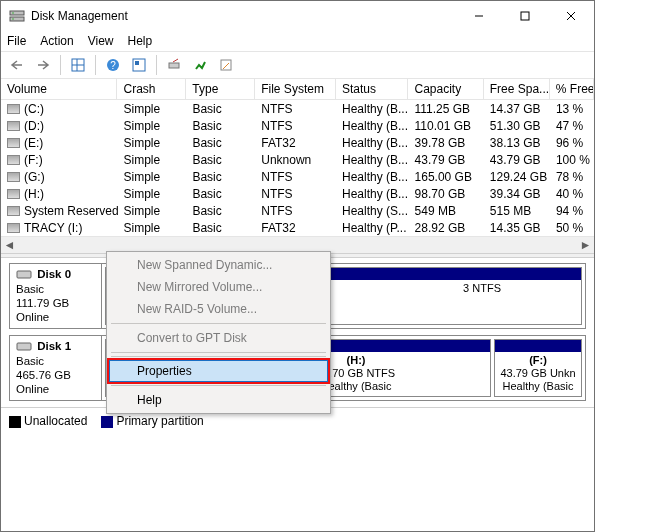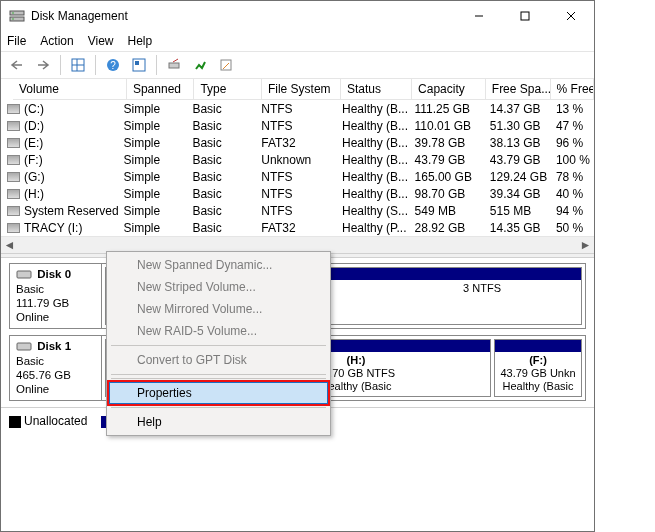--- a/index.html
+++ b/index.html
@@ -8,21 +8,21 @@
   .titlebar { height: 30px; display: flex; align-items: center; padding: 0 0 0 8px; }
   .titlebar .icon { width: 16px; height: 16px; margin-right: 6px; display:flex; align-items:center; justify-content:center;}
   .titlebar .title { flex: 1; font-size: 12px; }
   .titlebar .btns { display: flex; height: 100%; }
   .titlebar .btn { width: 46px; display: flex; align-items: center; justify-content: center; font-family: Arial; font-size: 12px; }
   .menubar { height: 20px; display: flex; align-items: center; padding: 0 6px; gap: 14px; font-size: 12px; }
   .toolbar { height: 28px; display: flex; align-items: center; padding: 0 4px; gap: 2px; border-top:1px solid #e5e5e5; border-bottom:1px solid #e5e5e5;}
   .toolbar .tbtn { width: 24px; height: 24px; display:flex; align-items:center; justify-content:center; border:1px solid transparent; }
   .toolbar .sep { width:1px; height:20px; background:#d0d0d0; margin:0 3px;}
   .grid { flex: 0 0 auto; overflow:hidden; }
-  .ghead { display:flex; background:#fff; border-bottom:1px solid #e5e5e5;margin-left:12px; }
+  .ghead { display:flex; background:#fff; border-bottom:1px solid #e5e5e5; }
   .ghead .gh { padding:3px 6px; border-right:1px solid #e5e5e5; font-size:12px; white-space:nowrap; overflow:hidden; }
   .gbody { }
   .grow { display:flex; height:17px; align-items:center; }
   .grow .gc { padding:0 6px; font-size:12px; white-space:nowrap; overflow:hidden; display:flex; align-items:center;}
   .grow .vic { width:13px; height:10px; margin-right:4px; background:linear-gradient(#aaa,#ddd); border:1px solid #888; flex:0 0 auto;}
   .scroll-h { height:17px; background:#f0f0f0; display:flex; align-items:center; justify-content:space-between; border-top:1px solid #e5e5e5;}
   .scroll-h .arr { width:17px; height:17px; display:flex; align-items:center; justify-content:center; color:#606060;}
   .splitter { height:5px; background:#f0f0f0; border-top:1px solid #d0d0d0; border-bottom:1px solid #d0d0d0; cursor:row-resize;}
   .disks { padding:5px 8px 0 8px; overflow:hidden;}
   .diskrow { display:flex; border:1px solid #888; margin-bottom:6px; height:66px; background:#fff;}
@@ -135,21 +135,21 @@
         <svg width="14" height="14">
           <rect x="2" y="2" width="10" height="10" fill="none" stroke="#888"></rect>
           <path d="M4 11 L10 5" stroke="#d83"></path>
         </svg>
       </div>
   </div>
 
   <div class="grid">
     <div class="ghead">
       <div class="gh col0">Volume</div>
-      <div class="gh col1">Spanned</div>
+      <div class="gh col1">Crash</div>
       <div class="gh col2">Type</div>
       <div class="gh col3">File System</div>
       <div class="gh col4">Status</div>
       <div class="gh col5">Capacity</div>
       <div class="gh col6">Free Spa...</div>
       <div class="gh col7">% Free</div>
     </div>
     <div class="gbody" id="gbody">
         <div class="grow">
           <div class="gc col0">
@@ -431,21 +431,20 @@
 
   </div>
 
   <div class="legend">
     <span><span class="sw" style="background:#000"></span><span>Unallocated</span></span>
     <span><span class="sw" style="background:#000080"></span><span>Primary partition</span></span>
   </div>
 
   <div class="ctxmenu">
     <div class="mi disabled">New Spanned Dynamic...</div>
-    <div class="mi disabled">New Striped Volume...</div>
     <div class="mi disabled">New Mirrored Volume...</div>
     <div class="mi disabled">New RAID-5 Volume...</div>
     <hr>
     <div class="mi disabled">Convert to GPT Disk</div>
     <hr>
     <hr>
     <div class="mi hov">Properties</div>
     <hr>
     <div class="mi">Help</div>
   </div>

